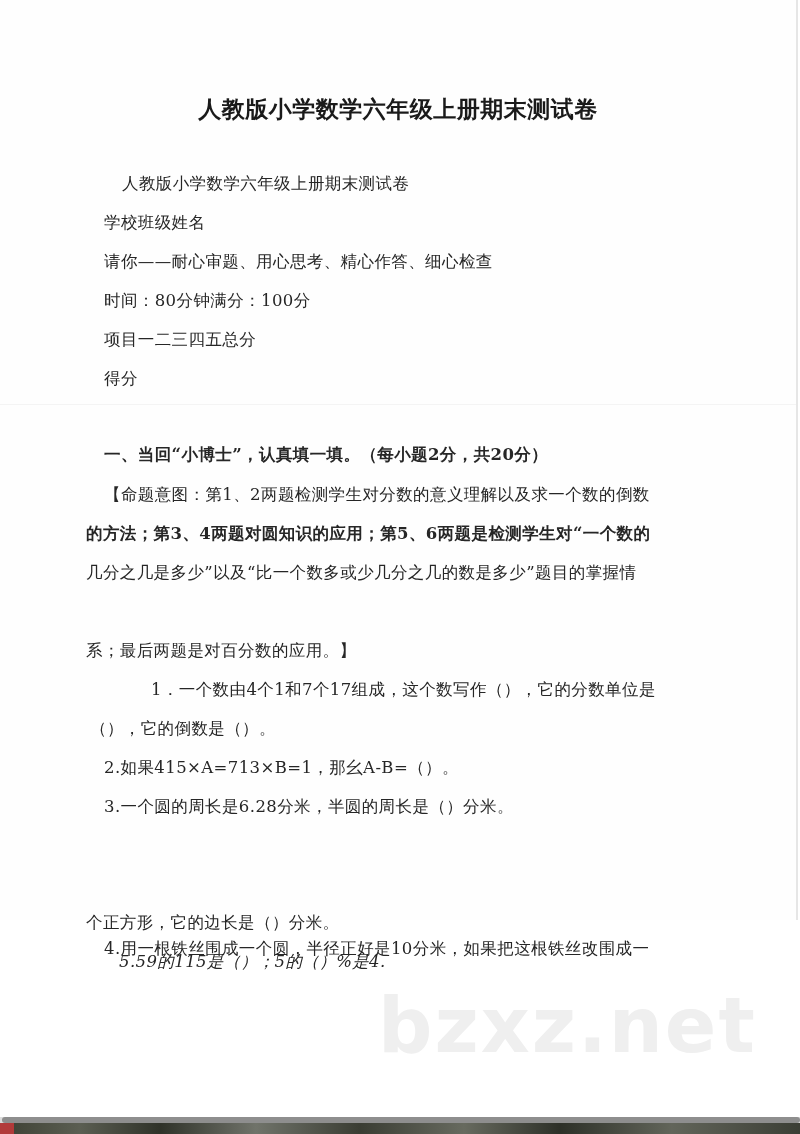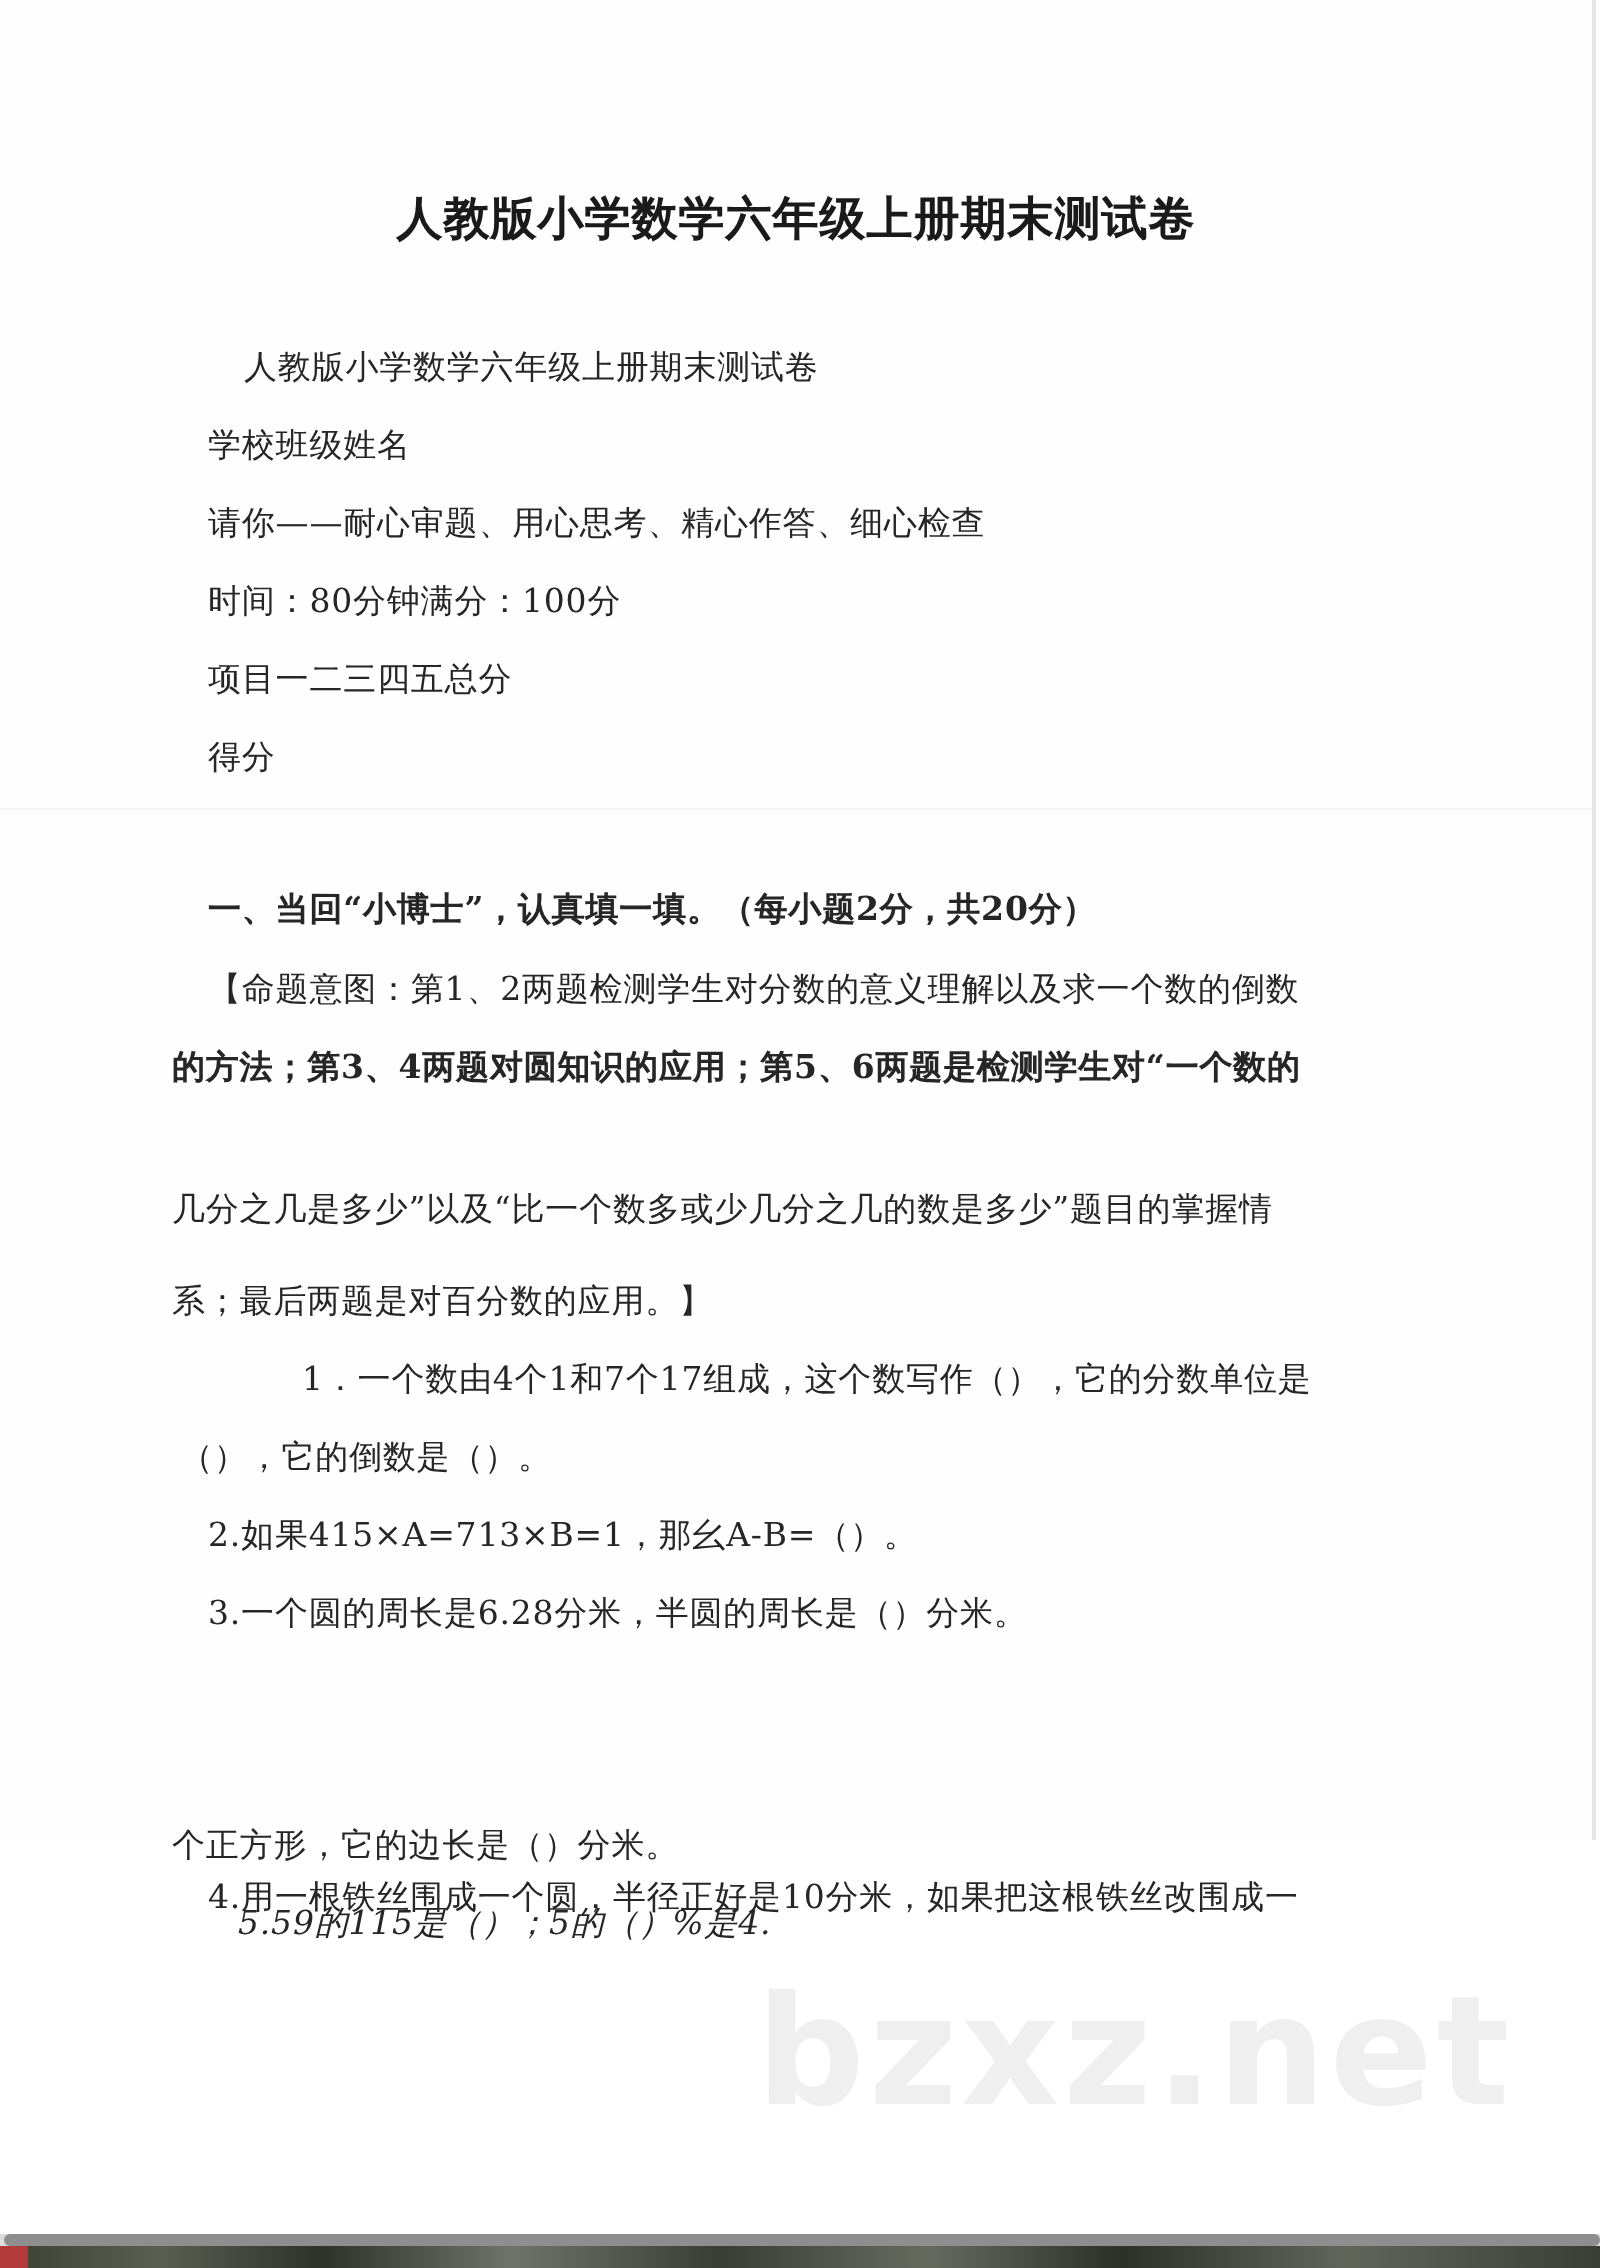--- a/index.html
+++ b/index.html
@@ -113,21 +113,21 @@
     <div class="line" style="left:104px; top:290px;">时间：80分钟满分：100分</div>
     <div class="line" style="left:104px; top:329px;">项目一二三四五总分</div>
     <div class="line" style="left:104px; top:368px;">得分</div>
 
     <div class="page-sep"></div>
 
     <div class="line" style="left:104px; top:444px;font-weight:bold;">一、当回“小博士”，认真填一填。（每小题2分，共20分）</div>
 
     <div class="line" style="left:104px; top:484px;">【命题意图：第1、2两题检测学生对分数的意义理解以及求一个数的倒数</div>
     <div class="line" style="left:86px; top:523px;font-weight:bold;">的方法；第3、4两题对圆知识的应用；第5、6两题是检测学生对“一个数的</div>
-    <div class="line" style="left:86px; top:594px;">几分之几是多少”以及“比一个数多或少几分之几的数是多少”题目的掌握情</div>
+    <div class="line" style="left:86px; top:562px;">几分之几是多少”以及“比一个数多或少几分之几的数是多少”题目的掌握情</div>
     <div class="line" style="left:86px; top:640px;">系；最后两题是对百分数的应用。】</div>
 
     <div class="line" style="left:104px; top:679px;margin-left:47px;">1．一个数由4个1和7个17组成，这个数写作（），它的分数单位是</div>
     <div class="line" style="left:90px; top:718px;">（），它的倒数是（）。</div>
     <div class="line" style="left:104px; top:757px;">2.如果415×A=713×B=1，那幺A-B=（）。</div>
     <div class="line" style="left:104px; top:796px;">3.一个圆的周长是6.28分米，半圆的周长是（）分米。</div>
 
     <div class="line" style="left:104px; top:898px;margin-top:40px;">4.用一根铁丝围成一个圆，半径正好是10分米，如果把这根铁丝改围成一</div>
     <div class="line" style="left:86px; top:912px;">个正方形，它的边长是（）分米。</div>
     <div class="line" style="left:119px; top:951px;font-style:italic;">5.59的115是（）；5的（）%是4.</div>

